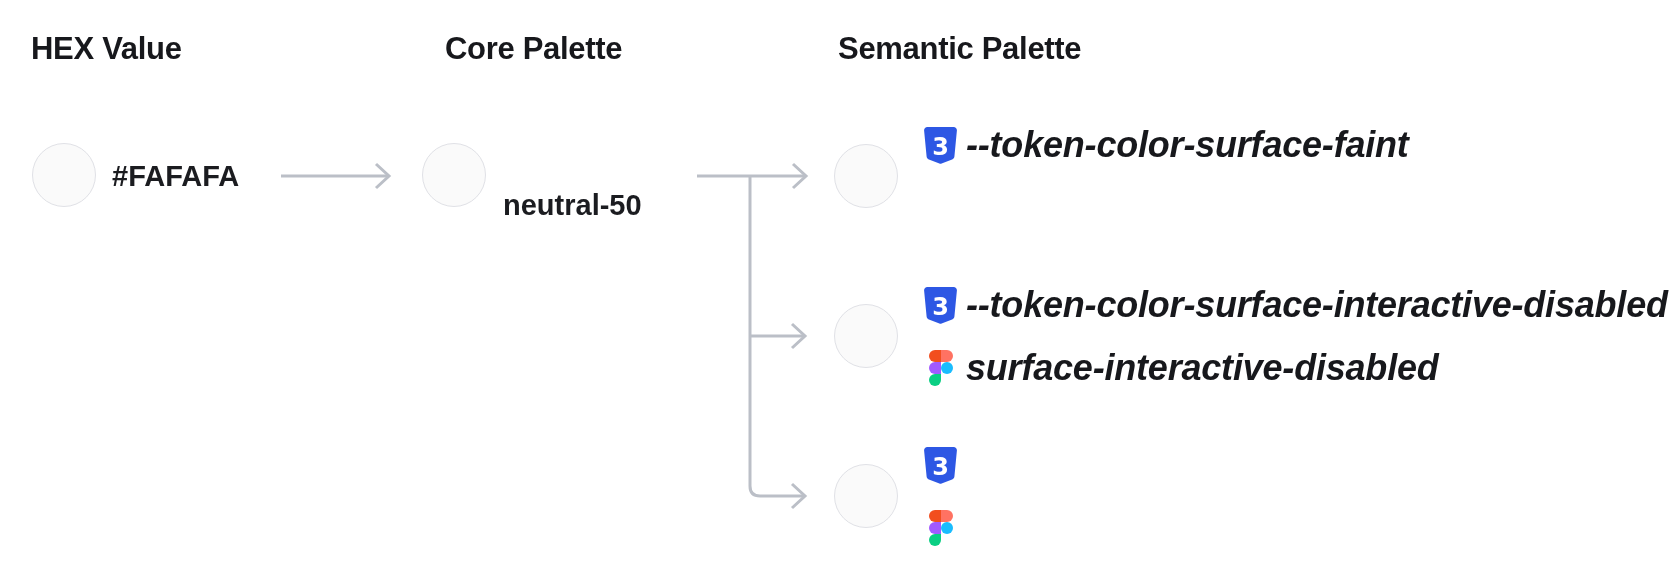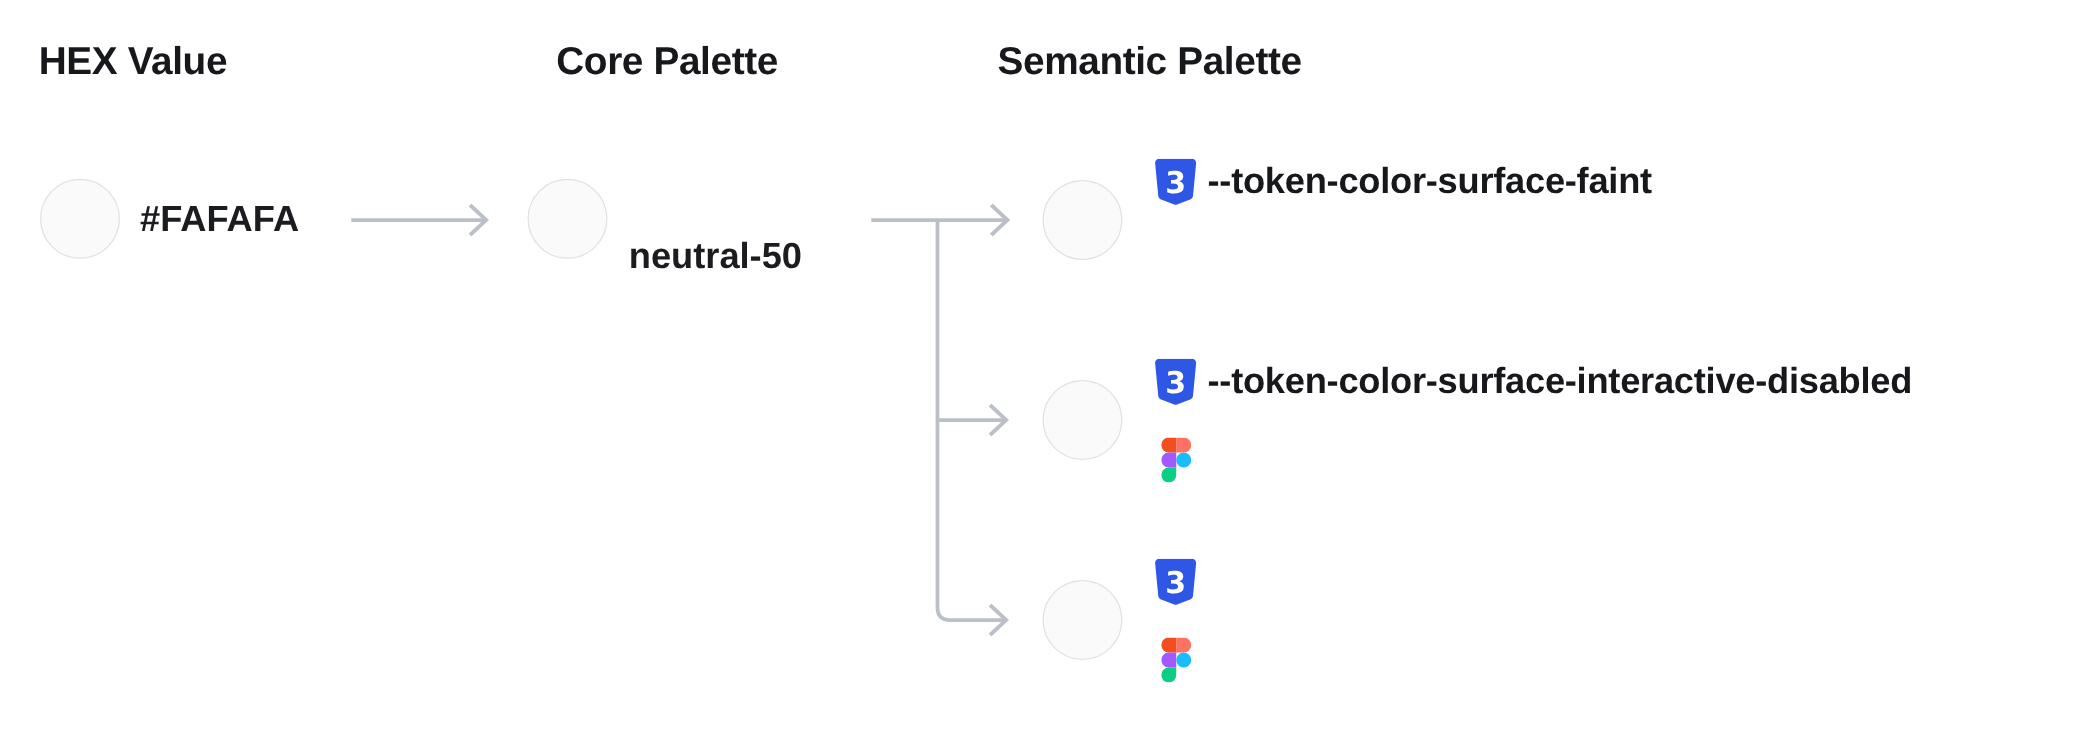--- a/index.html
+++ b/index.html
@@ -20,21 +20,21 @@
     top: 31px;
     margin: 0;
     font-size: 31px;
     font-weight: 700;
     letter-spacing: -0.3px;
     color: #17181c;
     white-space: nowrap;
   }
   .heading.hex { left: 31px; }
   .heading.core { left: 445px; }
-  .heading.semantic { left: 798px; }
+  .heading.semantic { left: 838px; }
 
   .connectors {
     position: absolute;
     left: 0; top: 0;
     width: 1672px;
     height: 584px;
   }
 
   .swatch {
     position: absolute;
@@ -83,24 +83,25 @@
   .tok-line.css-line   { top: 0px;  height: 38px; }
   .tok-line.figma-line { top: 64px; height: 36px; }
   .icon-slot {
     width: 42px;
     display: flex;
     align-items: center;
     flex: none;
   }
   .icon-slot.figma { padding-left: 5px; box-sizing: border-box; }
   .tok-text {
-    font-size: 29px;
+    font-size: 36px;
     font-weight: 700;
     letter-spacing: -0.2px;
     color: #17181c;
+    font-style: italic;
   }
 </style>
 </head>
 <body>
 
 <div class="canvas">
 
   <h2 class="heading hex">HEX Value</h2>
   <h2 class="heading core">Core Palette</h2>
   <h2 class="heading semantic">Semantic Palette</h2>
@@ -153,20 +154,21 @@
     <div class="tok-line figma-line">
       <span class="icon-slot figma">
         <svg width="24" height="36" viewBox="0 0 24 36">
           <path fill="#f24e1e" d="M12 0H6a6 6 0 0 0 0 12h6z"></path>
           <path fill="#ff7262" d="M12 0h6a6 6 0 0 1 0 12h-6z"></path>
           <path fill="#a259ff" d="M12 12H6a6 6 0 0 0 0 12h6z"></path>
           <circle fill="#1abcfe" cx="18" cy="18" r="6"></circle>
           <path fill="#0acf83" d="M12 24H6a6 6 0 1 0 6 6z"></path>
         </svg>
       </span>
+      <span class="tok-text">surface-interactive-disabled</span>
     </div>
   </div>
 
   <div class="entry row2">
     <span class="swatch entry-swatch"></span>
     <div class="tok-line css-line">
       <span class="icon-slot">
         <svg width="33" height="37" viewBox="0 0 33 37">
           <path fill="#2d57e4" d="M3.4 0h26.2c2 0 3.5 1.7 3.3 3.6l-2.5 26c-.1 1.4-1 2.5-2.3 3L17.6 36.5c-.7.3-1.5.3-2.2 0L4.9 32.6c-1.3-.5-2.2-1.6-2.3-3L.1 3.6C-.1 1.7 1.4 0 3.4 0z"></path>
           <text x="16.5" y="27.5" text-anchor="middle" font-family="DejaVu Sans, sans-serif" font-size="24" font-weight="bold" fill="#ffffff" stroke="none">3</text>

